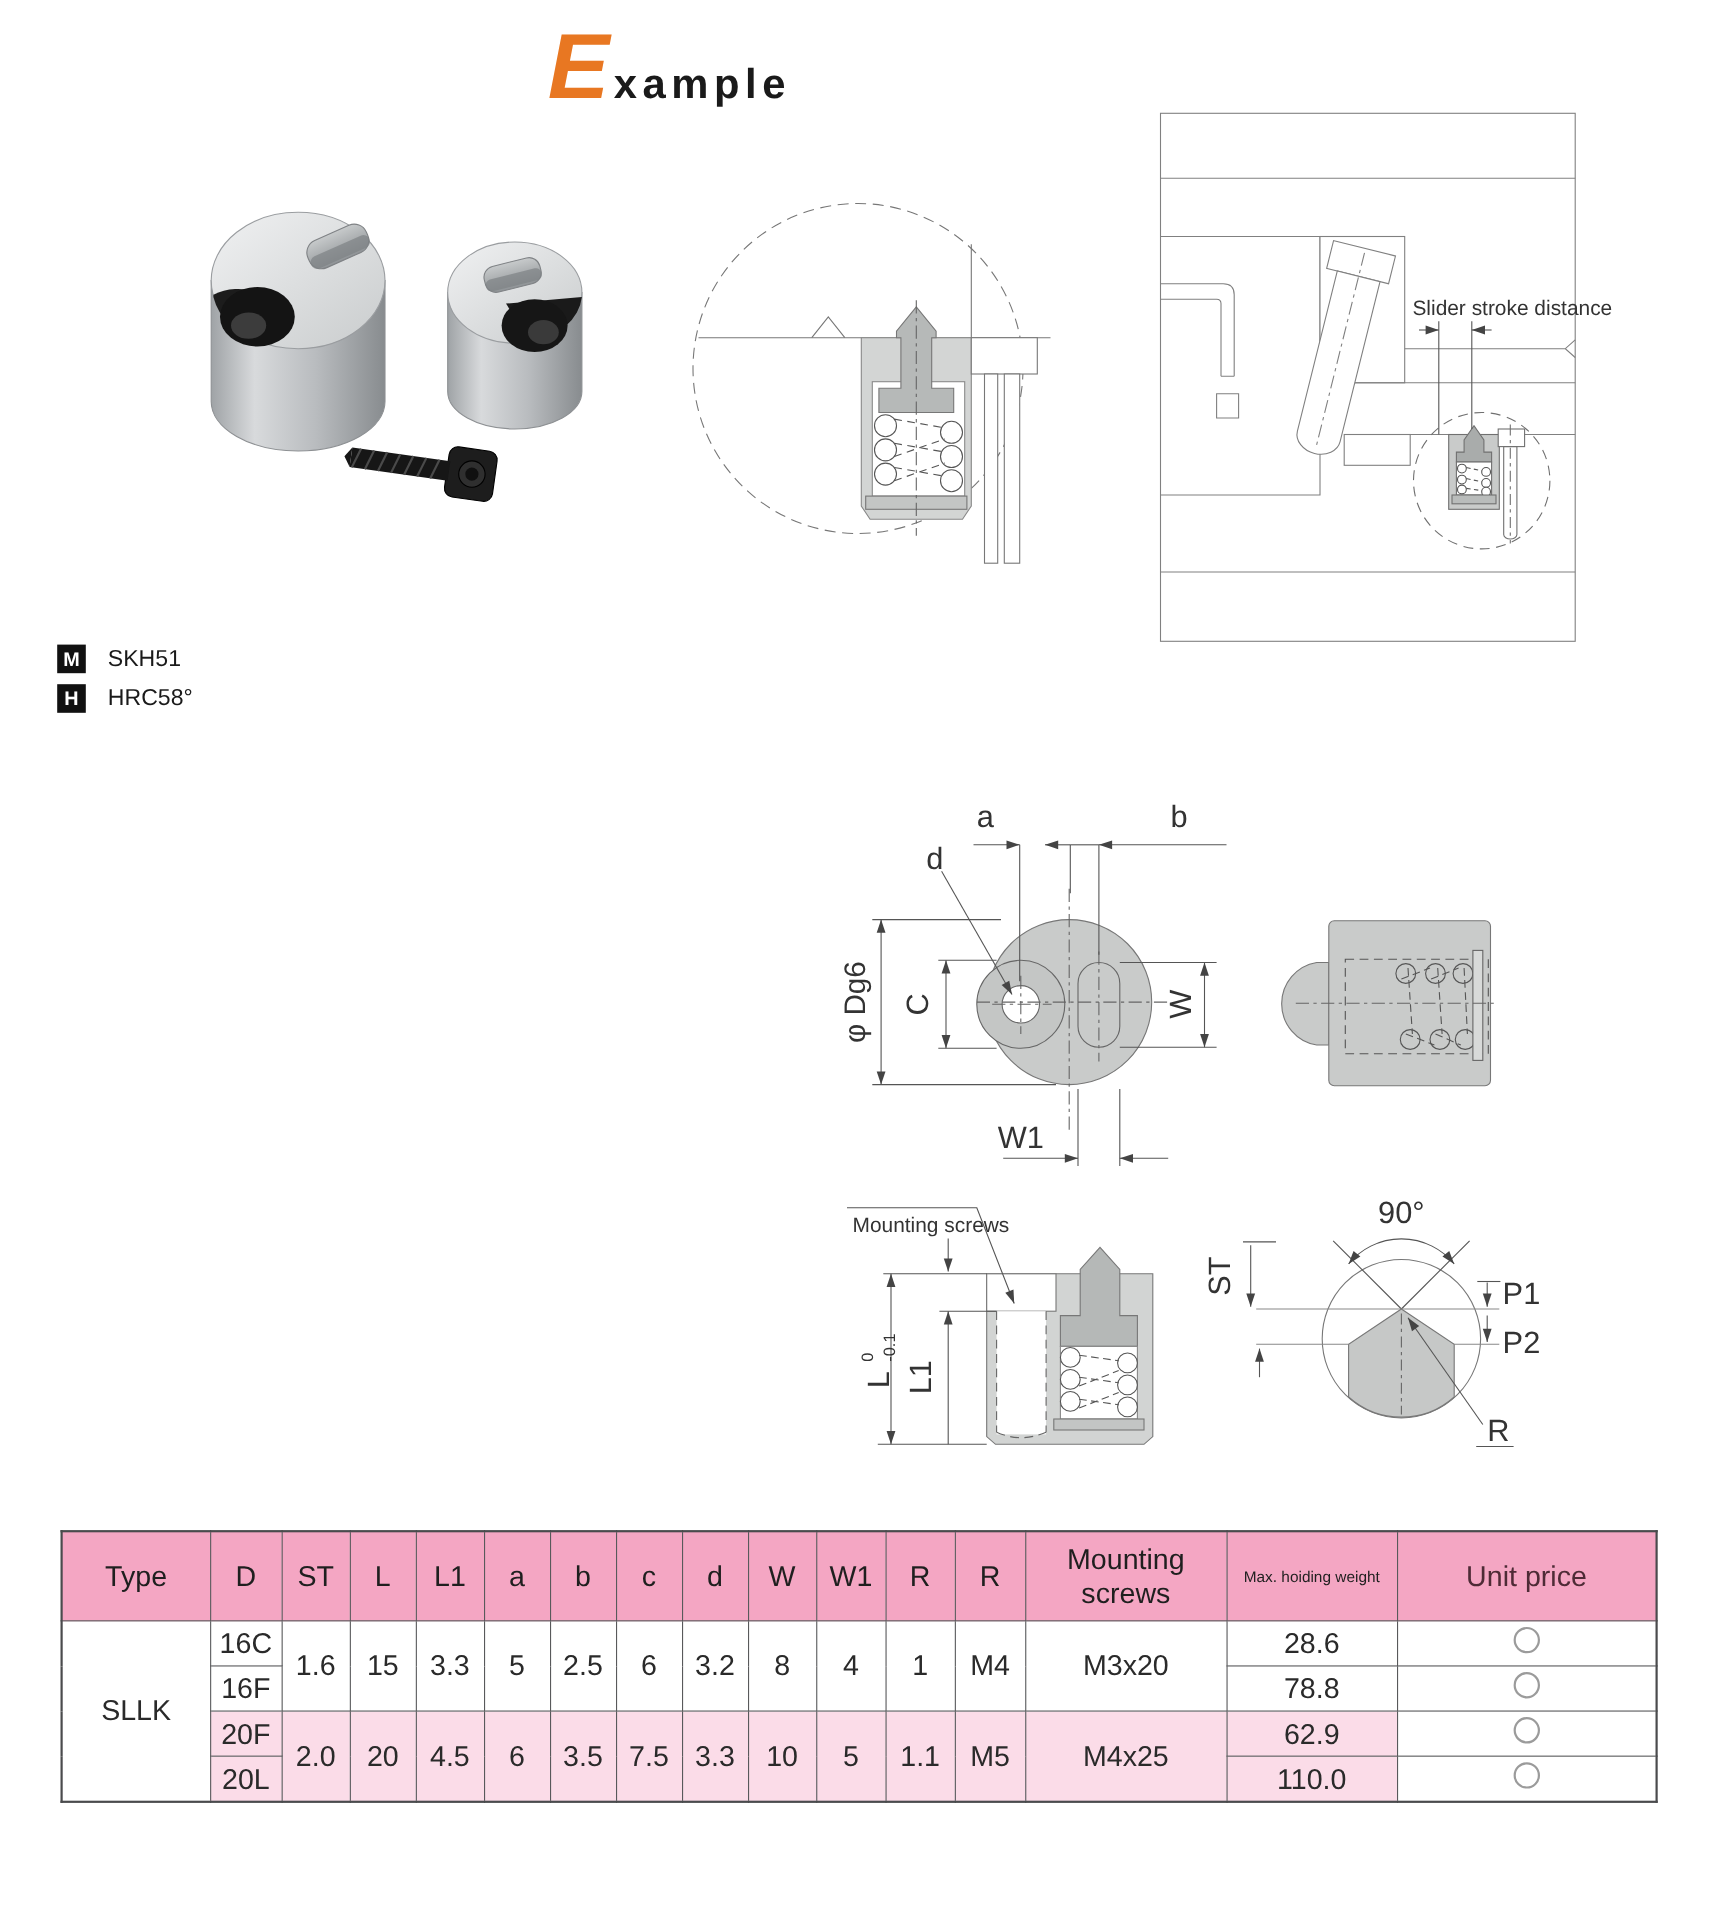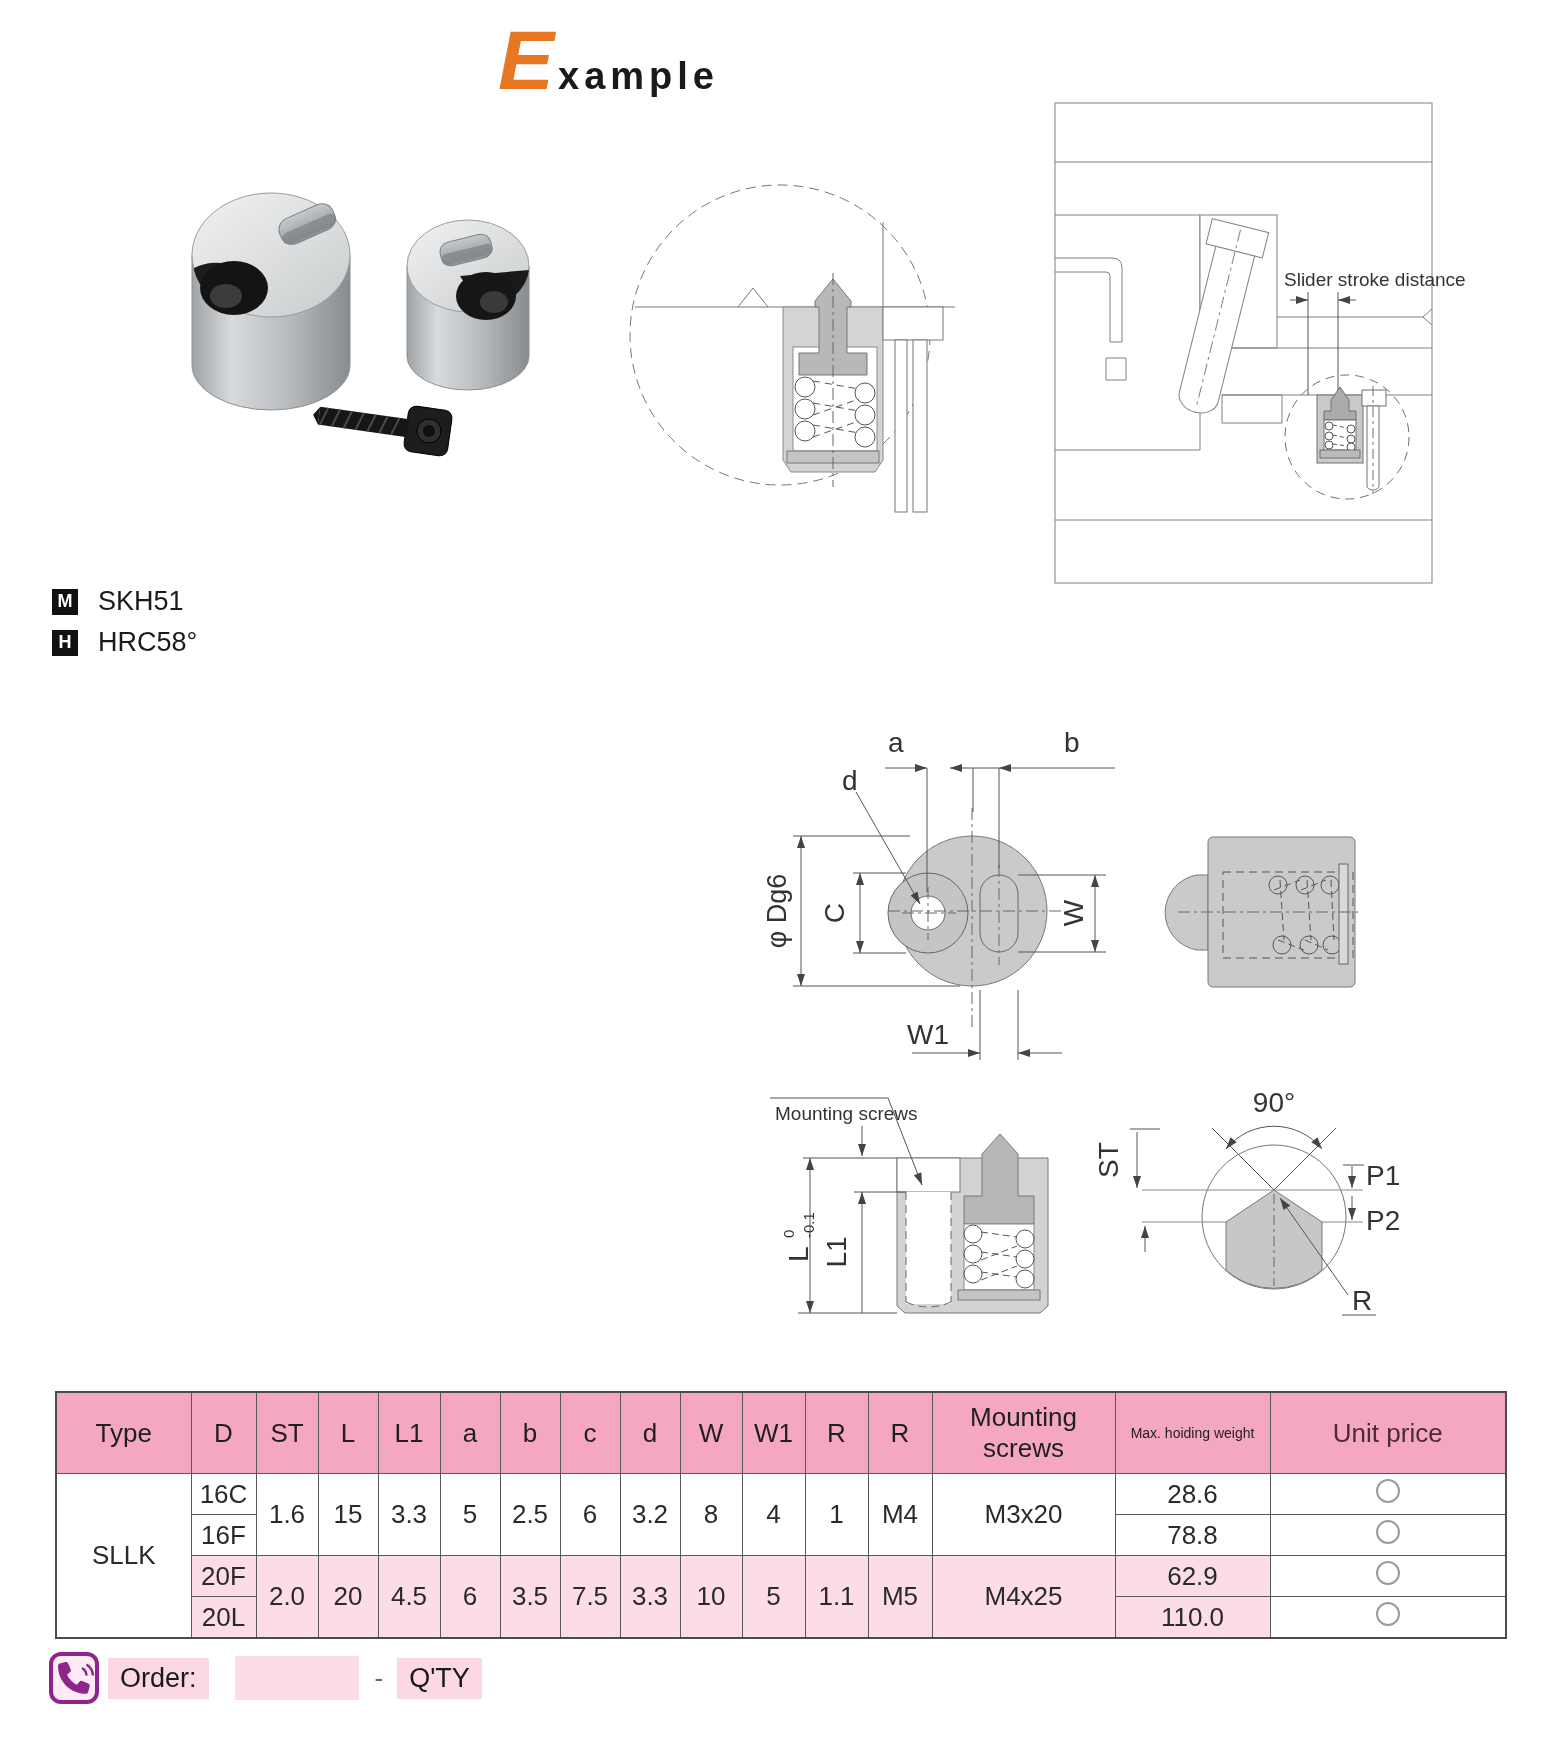--- a/index.html
+++ b/index.html
@@ -8,21 +8,21 @@
   .abs{position:absolute;}
   
   #title{left:498px;top:18px;display:flex;align-items:baseline;}
   #title .big{font-family:"Liberation Sans",sans-serif;font-style:italic;font-weight:bold;
               font-size:84px;color:#E87722;line-height:1;letter-spacing:0;}
   #title .rest{font-weight:bold;font-size:38px;color:#1a1a1a;letter-spacing:5px;margin-left:4px;text-align:right;}
   
   .spec-row{display:flex;align-items:center;margin-bottom:10px;}
   .spec-code{width:26px;height:26px;background:#111;color:#fff;font-weight:bold;font-size:18px;
              display:flex;align-items:center;justify-content:center;}
-  .spec-val{margin-left:20px;font-size:27px;color:#1a1a1a;}
+  .spec-val{margin-left:20px;font-size:21px;color:#1a1a1a;}
   
   table{border-collapse:collapse;table-layout:fixed;width:1450px;}
   table,th,td{border:1px solid #58595B;}
   table{border:2px solid #4a4b4d;}
   th{background:#F4A6C3;height:78px;font-weight:normal;font-size:26px;color:#1f1f1f;}
   th.small{font-size:14px;}
   th.maroon{color:#4E2B36;}
   td{height:40px;text-align:center;font-size:26px;color:#2a2a2a;background:#fff;padding:0;}
   tr.pink td{background:#FBDCE8;}
   td.white-always{background:#fff !important;}
@@ -450,30 +450,14 @@
         <td class="white-always"><span class="price-circle"></span></td>
       </tr>
       <tr class="pink">
         <td>20L</td>
         <td>110.0</td>
         <td class="white-always"><span class="price-circle"></span></td>
       </tr>
     </tbody>
   </table>
 
-  <div id="order" class="abs">
-    <svg width="52" height="54" viewBox="0 0 52 54">
-      <rect x="3" y="3" width="46" height="48" rx="10" fill="#FDEAF3" stroke="#8E258C" stroke-width="4"></rect>
-      <g transform="translate(10,11) scale(0.062)" fill="#8E258C">
-        <path d="M164.9 24.6c-7.7-18.6-28-28.5-47.4-23.2l-88 24C12.1 30.2 0 46 0 64C0 311.4 200.6 512 448 512c18 0 33.8-12.1 38.6-29.5l24-88c5.3-19.4-4.6-39.7-23.2-47.4l-96-40c-16.3-6.8-35.2-2.1-46.3 11.6L304.7 368C234.3 334.7 177.3 277.7 144 207.3L193.3 167c13.7-11.2 18.4-30 11.6-46.3l-40-96z"></path>
-      </g>
-      <g stroke="#8E258C" stroke-width="2.4" fill="none">
-        <path d="M34,17 a9,9 0 0 1 4.5,7.5"></path>
-        <path d="M38.5,13.5 a14,14 0 0 1 6.5,11"></path>
-      </g>
-    </svg>
-    <span class="pinkbox" style="margin-left:8px">Order:</span>
-    <span id="order-blank"></span>
-    <span id="order-sep">-</span>
-    <span class="pinkbox">Q'TY</span>
-  </div>
 
 </div>
 
 </body></html>

